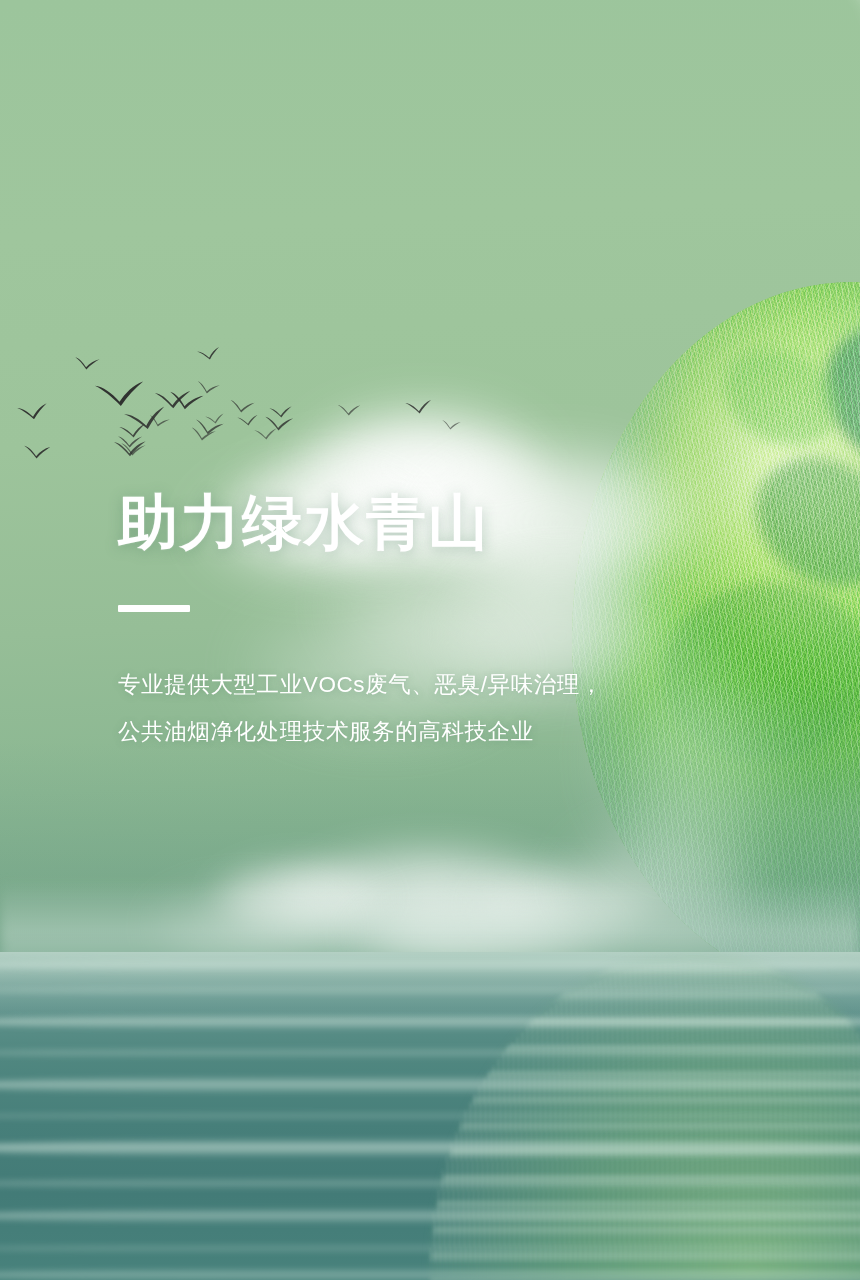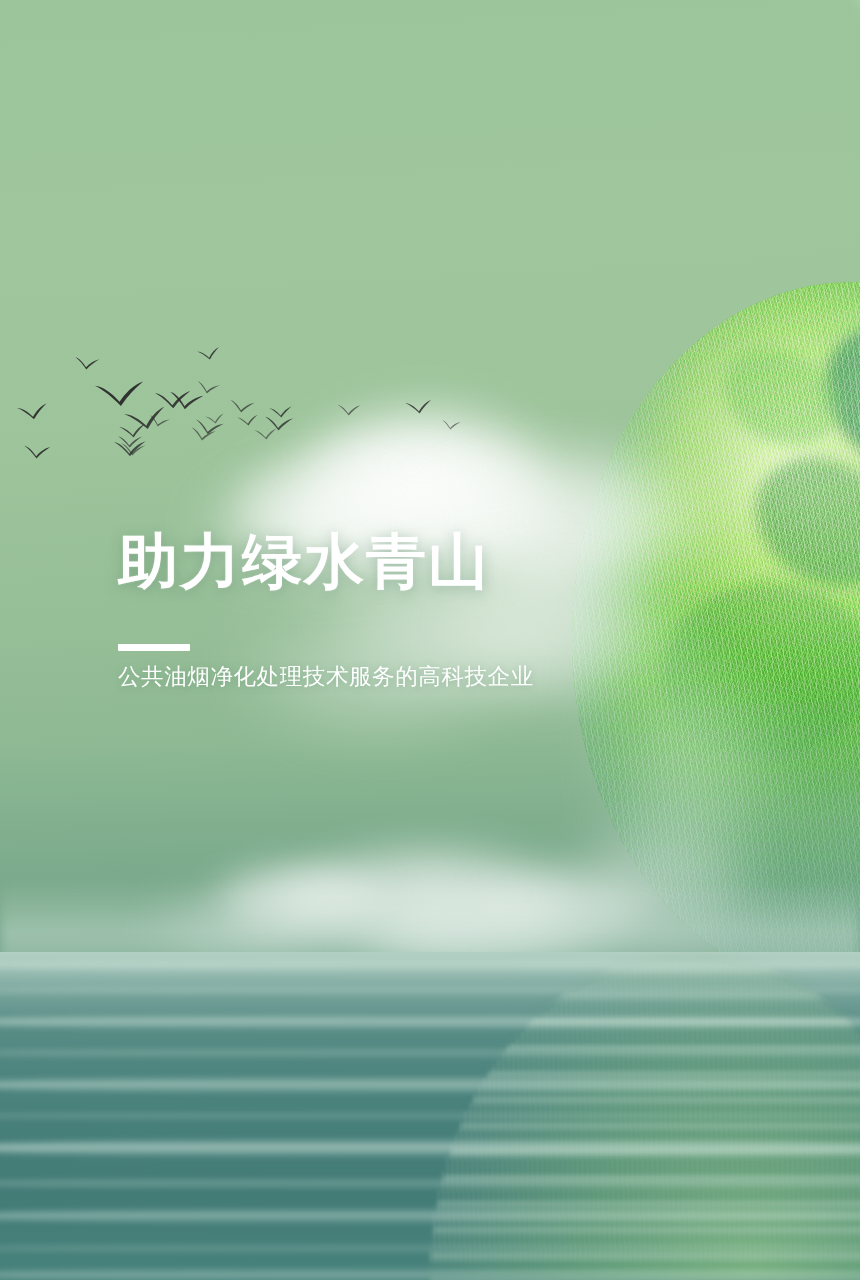--- a/index.html
+++ b/index.html
@@ -178,21 +178,20 @@
     width:620px;
   }
   .headline{
     color:#ffffff;
     font-size:60px;
     font-weight:bold;
     line-height:1.17;
     letter-spacing:2px;
     text-shadow:0 2px 14px rgba(70,120,92,0.38), 0 0 2px rgba(255,255,255,0.35);
     white-space:nowrap;
-    margin-top:39px;
   }
   .divider{
     margin-top:47px;
     width:72px; height:7px;
     background:#ffffff;
     border-radius:1px;
   }
   .subtitle{
     margin-top:53px;
     color:#ffffff;
@@ -348,16 +347,17 @@
         <div class="ripple" style="top: 226px; height: 11px; opacity: 0.36; background: linear-gradient(rgba(210, 232, 222, 0) 0%, rgba(214, 234, 224, 0.95) 45%, rgba(200, 226, 216, 0) 100%);"></div>
         <div class="ripple" style="top: 256px; height: 16px; opacity: 0.52; background: linear-gradient(rgba(210, 232, 222, 0) 0%, rgba(214, 234, 224, 0.95) 45%, rgba(200, 226, 216, 0) 100%);"></div>
         <div class="ripple" style="top: 292px; height: 9px; opacity: 0.28; background: linear-gradient(rgba(210, 232, 222, 0) 0%, rgba(214, 234, 224, 0.95) 45%, rgba(200, 226, 216, 0) 100%);"></div>
         <div class="ripple" style="top: 316px; height: 14px; opacity: 0.44; background: linear-gradient(rgba(210, 232, 222, 0) 0%, rgba(214, 234, 224, 0.95) 45%, rgba(200, 226, 216, 0) 100%);"></div>
       </div>
   </div>
 
   <div class="content">
     <div class="headline">助力绿水青山</div>
     <div class="divider"></div>
+    <div class="subtitle">专业提供大型工业VOCs废气、恶臭/异味治理，</div>
     <div class="subtitle" style="margin-top:6px;">公共油烟净化处理技术服务的高科技企业</div>
   </div>
 
 </div>
 
 </body></html>

